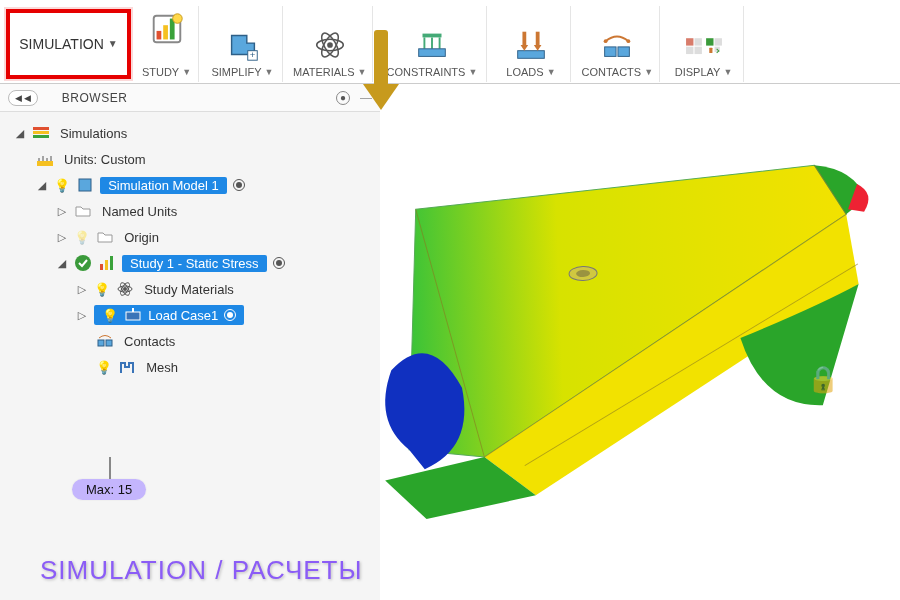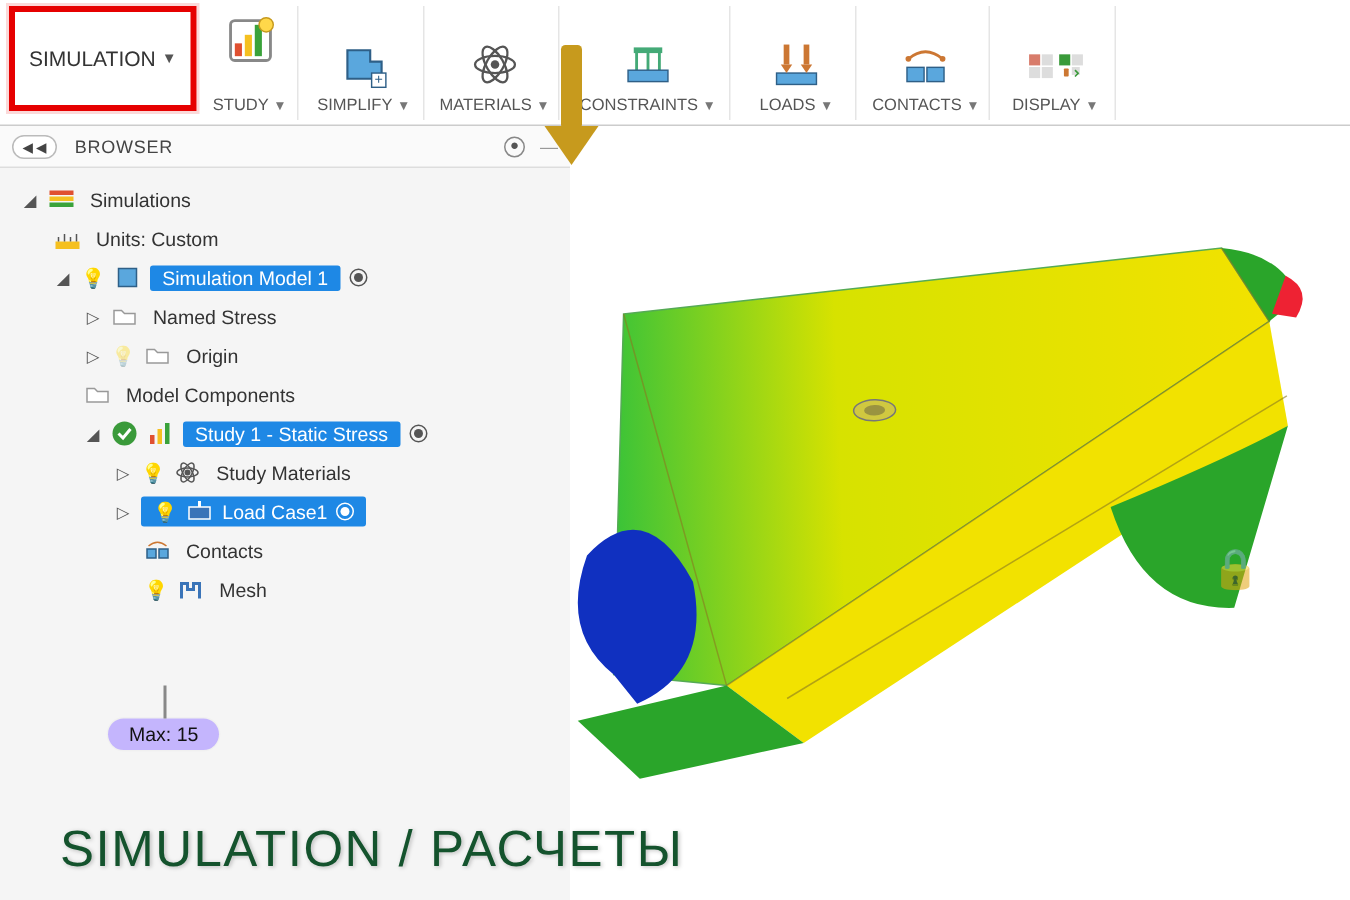--- a/index.html
+++ b/index.html
@@ -1,32 +1,32 @@
 <!DOCTYPE html>
 <html><head>
 <meta charset="utf-8">
 <style>
   * { box-sizing: border-box; margin: 0; padding: 0; font-family: "Segoe UI", Arial, sans-serif; }
   body { width: 900px; height: 600px; background: #f5f5f5; position: relative; overflow: hidden; }
   
-  .toolbar { display: flex; align-items: flex-start; background: #fff; border-bottom: 1px solid #ccc; height: 84px; padding: 4px 6px 0 6px; gap: 4px; }
+  .toolbar { display: flex; align-items: center; background: #fff; border-bottom: 1px solid #ccc; height: 84px; padding: 4px 6px 0 6px; gap: 4px; }
   .workspace-btn { display:flex; align-items:center; justify-content:center; height: 70px; min-width: 125px; border: 4px solid #e60000; background:#fff; font-size: 14px; font-weight: 500; color:#333; cursor:pointer; user-select:none; box-shadow: 0 0 0 2px rgba(230,0,0,.15);}
   .workspace-btn .drop { margin-left:4px; font-size:10px; color:#555; }
   .tool-group { display:flex; flex-direction:column; align-items:center; justify-content:flex-end; min-width: 80px; height:76px; padding: 2px 6px 0 6px; border-right: 1px solid #e5e5e5; cursor:pointer;}
   .tool-group .tg-icon { width:38px; height:38px; display:flex; align-items:center; justify-content:center; margin-bottom:2px;}
   .tool-group .tg-label { font-size:11px; color:#555; display:flex; align-items:center; gap:3px; padding-bottom:4px;}
   .tool-group .tg-label .drop { font-size:9px; color:#777; }
   .tool-group.narrow { min-width: 64px; gap: 16px; }
   .tool-group.wide { min-width: 110px; }
   
   .browser-panel { position:absolute; left:0; top:84px; width: 380px; background: rgba(255,255,255,0.0); }
   .browser-header { display:flex; align-items:center; height: 28px; background: #fafafa; border-bottom:1px solid #ddd; padding: 0 8px; font-size: 12px; color:#444;}
   .browser-header .collapse-chip { display:flex; align-items:center; gap:2px; border:1px solid #bbb; border-radius:10px; padding:0 6px; height:16px; background:#fff;}
   .browser-header .collapse-chip .arr { font-size:9px; color:#444;}
-  .browser-header .title { margin-left:12px; letter-spacing: .5px; flex:1;}
+  .browser-header .title { margin-left:24px; letter-spacing: .5px; flex:1;}
   .browser-header .close-dot { width:14px; height:14px; border-radius:50%; border:1px solid #888; display:flex;align-items:center;justify-content:center; font-size:10px; color:#555; cursor:pointer;}
   .browser-header .close-x { margin-left:10px; color:#999; cursor:pointer;}
   .tree { padding: 8px 4px 4px 14px; font-size: 13px; color:#333; }
   .tree-row { display:flex; align-items:center; height: 26px; gap:6px; position:relative; cursor:pointer;}
   .tree-row .caret { width:12px; text-align:center; color:#555; font-size:11px; cursor:pointer;}
   .tree-row .bulb { color:#f5b500; font-size:13px; }
   .tree-row .radio { width:12px;height:12px;border:1.5px solid #555;border-radius:50%; display:inline-flex;align-items:center;justify-content:center;}
   .tree-row .radio .dot{width:6px;height:6px;background:#555;border-radius:50%;}
   .tree-row.selected .chip { background:#1e88e5; color:#fff; border-radius:2px; padding:1px 8px; }
   .chip { padding:1px 4px; }
@@ -40,21 +40,21 @@
   .viewport { position:absolute; left:380px; top:84px; right:0; bottom:0; background:#fff; }
   .model-wrap { position:absolute; left:-160px; top:30px; width:700px; height:430px; transform: rotate(-2deg);}
   
   .badge { position:absolute; border-radius:14px; font-size:13px; color:#111; padding:3px 14px; display:flex; align-items:center; box-shadow:0 0 0 1px rgba(0,0,0,0.02);}
   .badge::after { content:''; position:absolute; width:2px; background:#888; height:22px; }
   .badge-min { background:#ff595e; right:60px; top:120px; }
   .badge-min::after { left:50%; top:100%; }
   .badge-max { background:#c4b5fd; left:72px; bottom:100px; }
   .badge-max::after { left:50%; bottom:100%; }
   
-  .caption { position:absolute; left:40px; bottom:14px; font-size:34px; font-weight:400; color:#14532d; letter-spacing:1px; text-shadow: 1px 1px 3px rgba(0,0,0,.25), 0 0 2px #fff;}
+  .caption { position:absolute; left:40px; bottom:14px; font-size:26px; font-weight:400; color:#8b5cf6; letter-spacing:1px; text-shadow: 1px 1px 3px rgba(0,0,0,.25), 0 0 2px #fff;}
   
   .lock-overlay { position:absolute; right:60px; top:280px; color:rgba(120,120,120,.55); font-size:26px;}
   .blue-arrow { left:458px; top:252px; }
   .blue-arrow .stem{position:absolute;left:-5px;top:-46px;width:12px;height:48px;background:#1f6bd6;border-radius:3px;}
   .blue-arrow .head{position:absolute;left:-15px;top:0;border-left:16px solid transparent;border-right:16px solid transparent;border-top:24px solid #1f6bd6;}
   .gold-arrow { left:455px; top:398px; }
   .gold-arrow .stem{position:absolute;left:-6px;top:-54px;width:14px;height:56px;background:#c79a1d;border-radius:3px;}
   .gold-arrow .head{position:absolute;left:-17px;top:0;border-left:18px solid transparent;border-right:18px solid transparent;border-top:26px solid #c79a1d;}
 </style>
 </head>
@@ -241,42 +241,34 @@
         </span>
     </div>
 
     <div class="tree-row indent-2">
       <span class="caret">▷</span>
       <span class="ico">
           <svg viewBox="0 0 18 18">
             <path d="M2 5h5l2 2h7v7H2z" fill="#fff" stroke="#999"></path>
           </svg>
         </span>
-      <span class="chip">Named Stress</span>
+      <span class="chip">Named Units</span>
     </div>
 
     <div class="tree-row indent-2">
       <span class="caret">▷</span>
       <span class="bulb" style="opacity:.35">💡</span>
       <span class="ico">
           <svg viewBox="0 0 18 18">
             <path d="M2 5h5l2 2h7v7H2z" fill="#fff" stroke="#999"></path>
           </svg>
         </span>
       <span class="chip">Origin</span>
     </div>
 
-    <div class="tree-row indent-2">
-      <span class="ico">
-          <svg viewBox="0 0 18 18">
-            <path d="M2 5h5l2 2h7v7H2z" fill="#fff" stroke="#999"></path>
-          </svg>
-        </span>
-      <span class="chip">Model Components</span>
-    </div>
 
     <div class="tree-row indent-2 selected">
       <span class="caret">◢</span>
       <span class="ico">
           <svg viewBox="0 0 18 18">
             <circle cx="9" cy="9" r="8" fill="#3a9a3a"></circle>
             <path d="M5 9l3 3 5-6" stroke="#fff" stroke-width="2" fill="none"></path>
           </svg>
         </span>
       <span class="ico">

